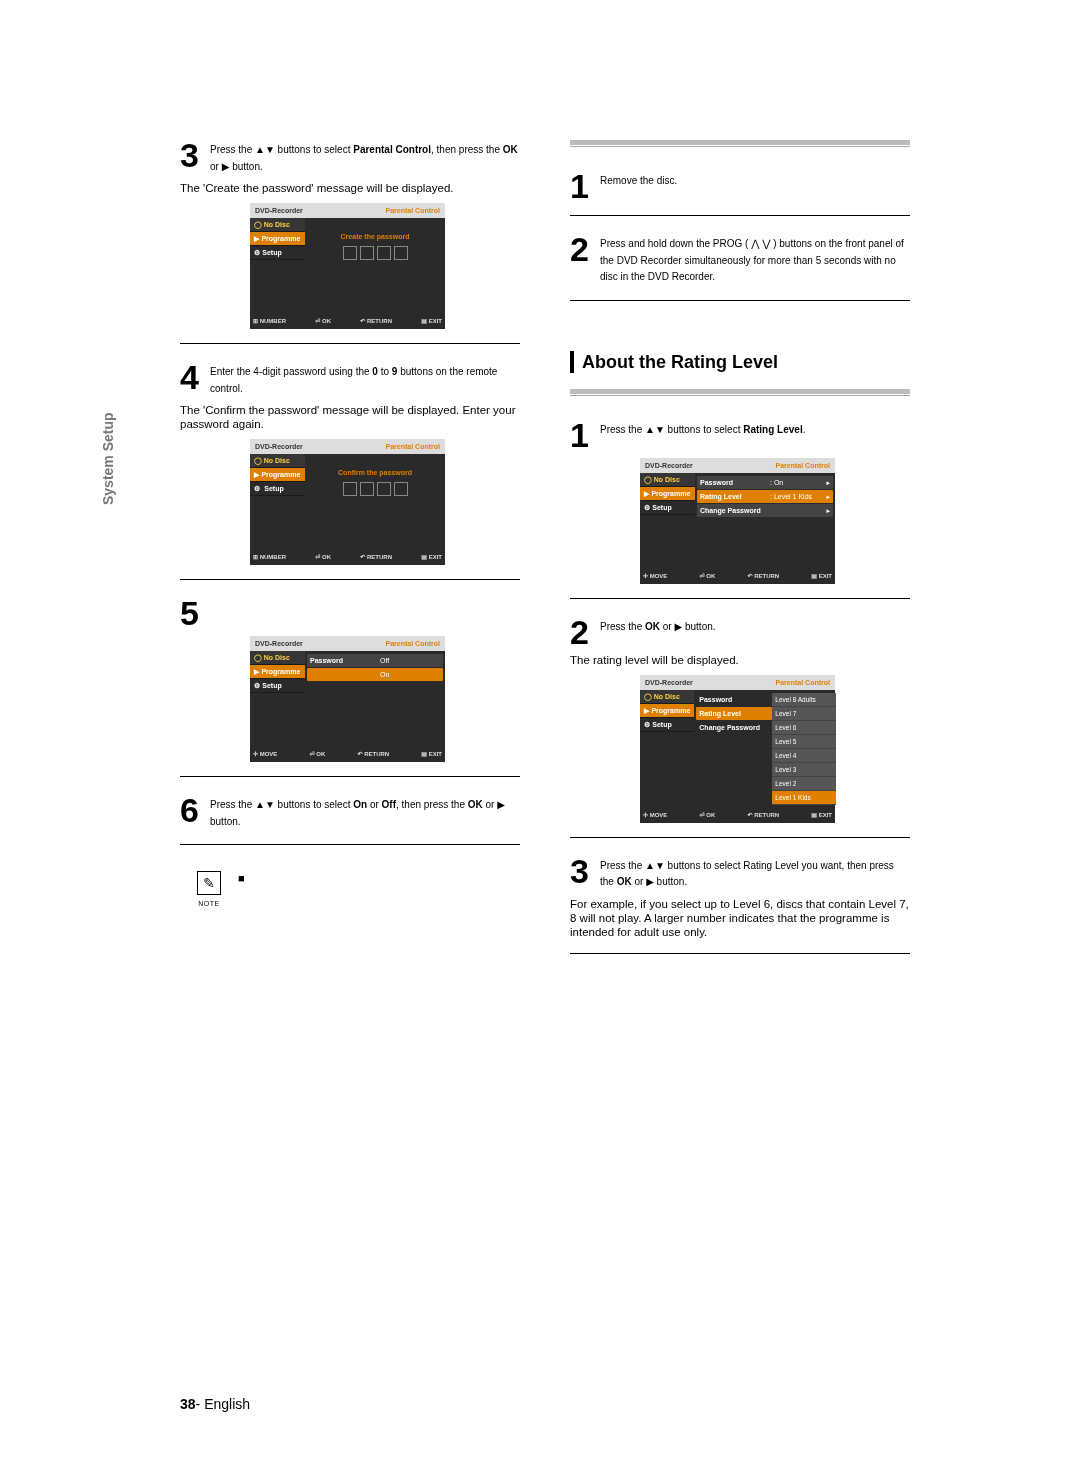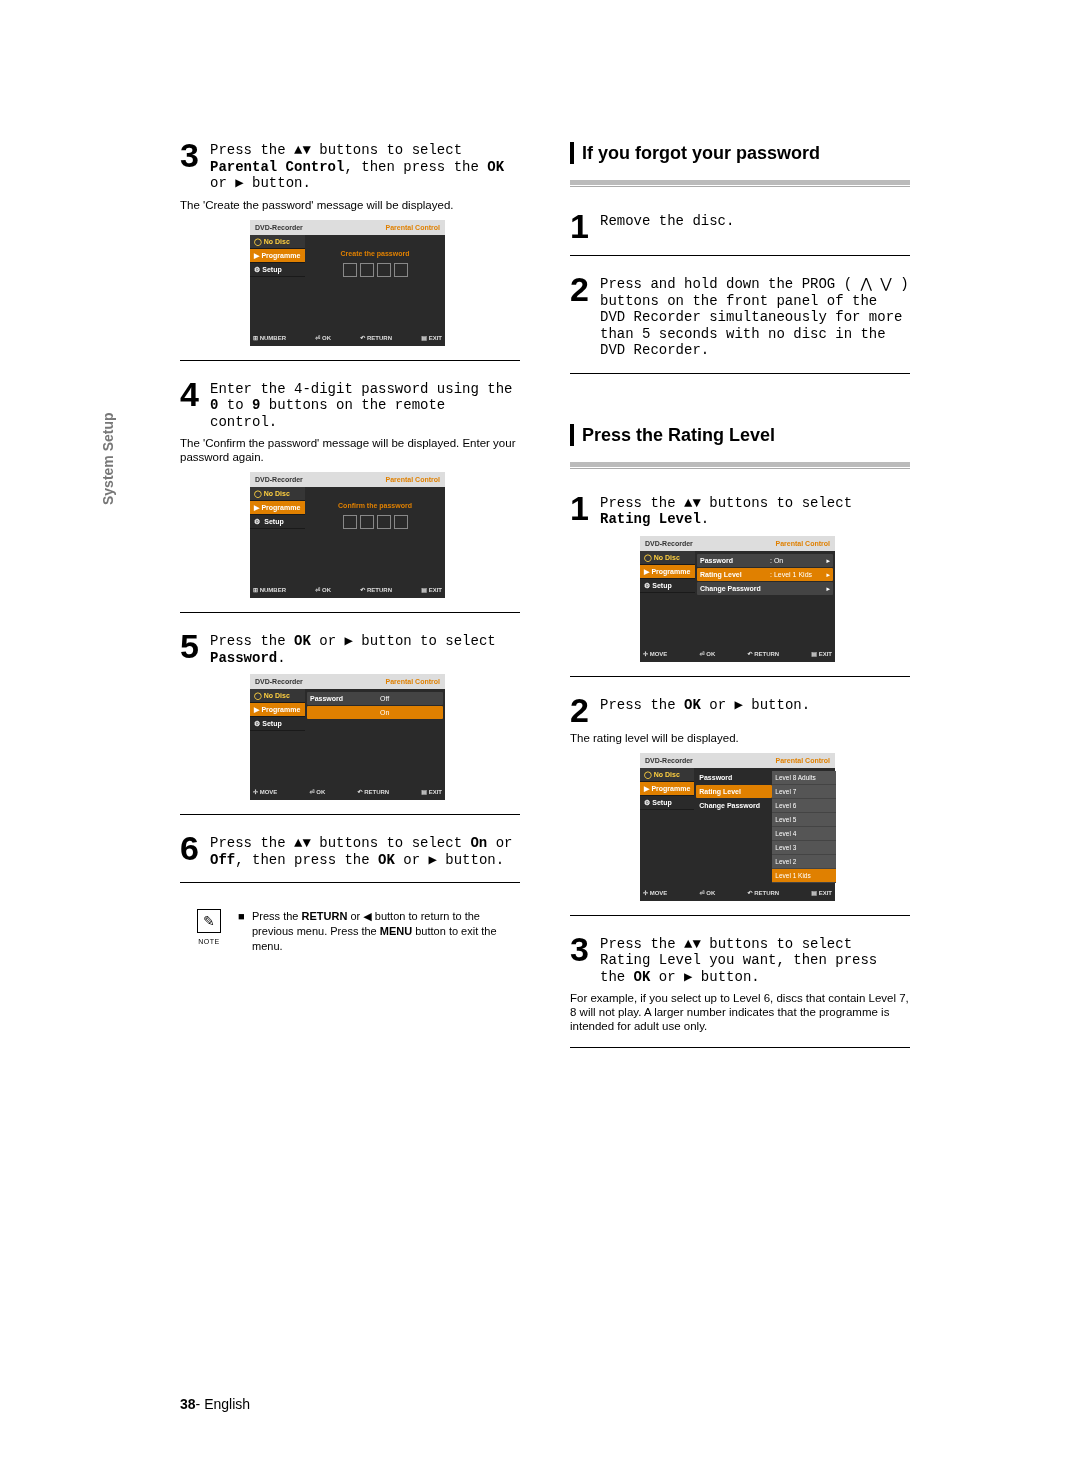--- a/index.html
+++ b/index.html
@@ -38,24 +38,23 @@
     margin-bottom:6px;
   }
   .step-num{
     font-size:34px;
     font-weight:bold;
     line-height:30px;
     width:30px;
     flex-shrink:0;
   }
   .step-text{
-    font-size:14px;
+    font-size:10px;
     line-height:16.5px;
     padding-top:2px;
-    font-family:Liberation Mono, monospace;
   }
   .step-sub{
     font-size:11.5px;
     line-height:14px;
     margin-bottom:6px;
   }
   .divider{
     border:none;
     border-top:1px solid #000;
     margin:14px 0 18px 0;
@@ -274,23 +273,20 @@
             <span>⏎ <span>OK</span></span>
             <span>↶ <span>RETURN</span></span>
             <span>▤ <span>EXIT</span></span>
           </div>
       </div>
 
       <hr class="divider">
 
       <div class="step">
         <div class="step-num">5</div>
-        <div class="step-text">
-          <span>Press the </span><b>OK</b><span> or </span>▶<span> button to select </span><b>Password</b><span>.</span>
-        </div>
       </div>
 
       <div class="osd">
         <div class="osd-title">
             <span>DVD-Recorder</span>
             <span class="orange">Parental Control</span>
           </div>
         <div class="osd-body">
           <div class="osd-side">
             <div class="osd-side-item disc">◯ <span>No Disc</span></div>
@@ -326,51 +322,47 @@
       </div>
 
       <hr class="divider">
 
       <div class="note-row">
         <div class="note-icon-wrap">
           <div class="note-icon">✎</div>
           <div>NOTE</div>
         </div>
         <div class="note-bullet">■</div>
-        <div>
-          <span>Press the </span><b>RETURN</b><span> or </span>◀<span> button to return to the previous menu. Press the </span><b>MENU</b><span> button to exit the menu.</span>
-        </div>
       </div>
 
     </div>
 
     <div class="col">
 
-      <div class="section-title">If you forgot your password</div>
       <div class="lined"></div>
 
       <div class="step">
         <div class="step-num">1</div>
         <div class="step-text">Remove the disc.</div>
       </div>
 
       <hr class="divider">
 
       <div class="step">
         <div class="step-num">2</div>
         <div class="step-text">
           <span>Press and hold down the PROG (</span> <span>⋀</span> <span>⋁</span> <span>) buttons on the front panel of the DVD Recorder simultaneously for more than 5 seconds with no disc in the DVD Recorder.</span>
         </div>
       </div>
 
       <hr class="divider">
 
       <div style="height:30px"></div>
 
-      <div class="section-title">Press the Rating Level</div>
+      <div class="section-title">About the Rating Level</div>
       <div class="lined"></div>
 
       <div class="step">
         <div class="step-num">1</div>
         <div class="step-text">
           <span>Press the </span>▲▼<span> buttons to select </span><b>Rating Level</b><span>.</span>
         </div>
       </div>
 
       <div class="osd">

